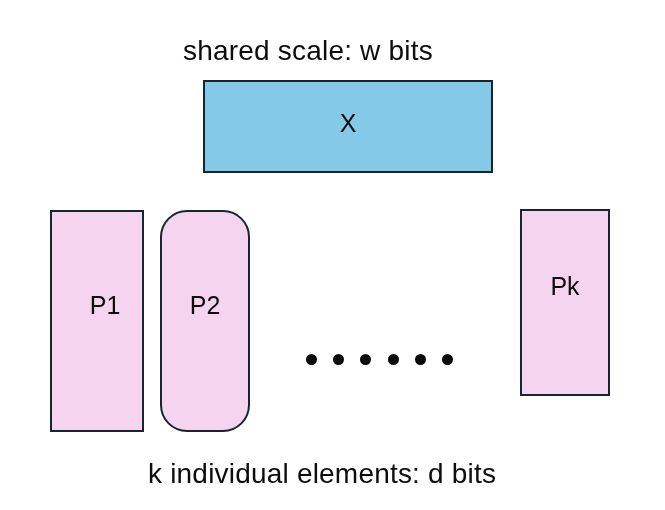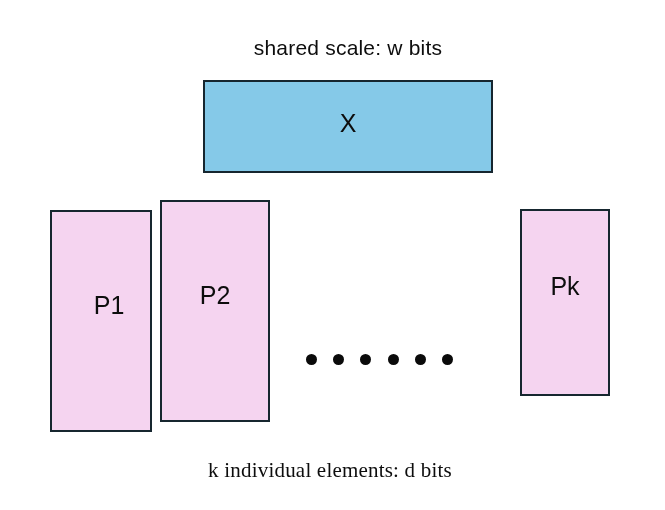--- a/index.html
+++ b/index.html
@@ -7,48 +7,47 @@
     position: relative;
     width: 665px;
     height: 510px;
     background: var(--background, #ffffff);
     font-family: "Liberation Sans", sans-serif;
     color: var(--text, #0d0d0d);
     overflow: hidden;
   }
   .caption {
     position: absolute;
-    text-align: center;
-    font-size: 21px;
+    font-size: 28px;
     line-height: 1.1;
     letter-spacing: 0.2px;
     white-space: nowrap;
   }
   .caption.top    { left: 183px; top: 36px;  width: 330px; }
-  .caption.bottom { left: 165px; top: 459px; width: 330px; font-family: Liberation Serif, serif; }
+  .caption.bottom { left: 148px; top: 459px; width: 330px; }
   .block {
     position: absolute;
     box-sizing: border-box;
     border: 2px solid var(--border, #16262f);
     display: flex;
     align-items: center;
     justify-content: center;
     font-size: 25px;
   }
   .block.shared {
     left: 203px; top: 80px; width: 290px; height: 93px;
     background: var(--shared-fill, #85c9e8);
     padding-bottom: 7px;
   }
   .block.pblock {
     background: var(--element-fill, #f5d4f0);
     padding-bottom: 32px;
   }
-  .block.p1 { left: 50px;  top: 210px; width: 102px; height: 222px; padding-left: 16px; }
-  .block.p2 { left: 160px; top: 200px; width: 110px; height: 222px; }
+  .block.p1 { left: 50px;  top: 210px; width: 94px; height: 222px; padding-left: 16px; }
+  .block.p2 { left: 160px; top: 210px; width: 90px; height: 222px; border-radius: 27px; }
   .block.pk { left: 520px; top: 209px; width: 90px; height: 187px; }
   .dots {
     position: absolute;
     left: 306px; top: 353px; width: 147px; height: 12px;
     display: flex;
     justify-content: space-between;
     align-items: center;
   }
   .dot {
     width: 11px; height: 11px;

